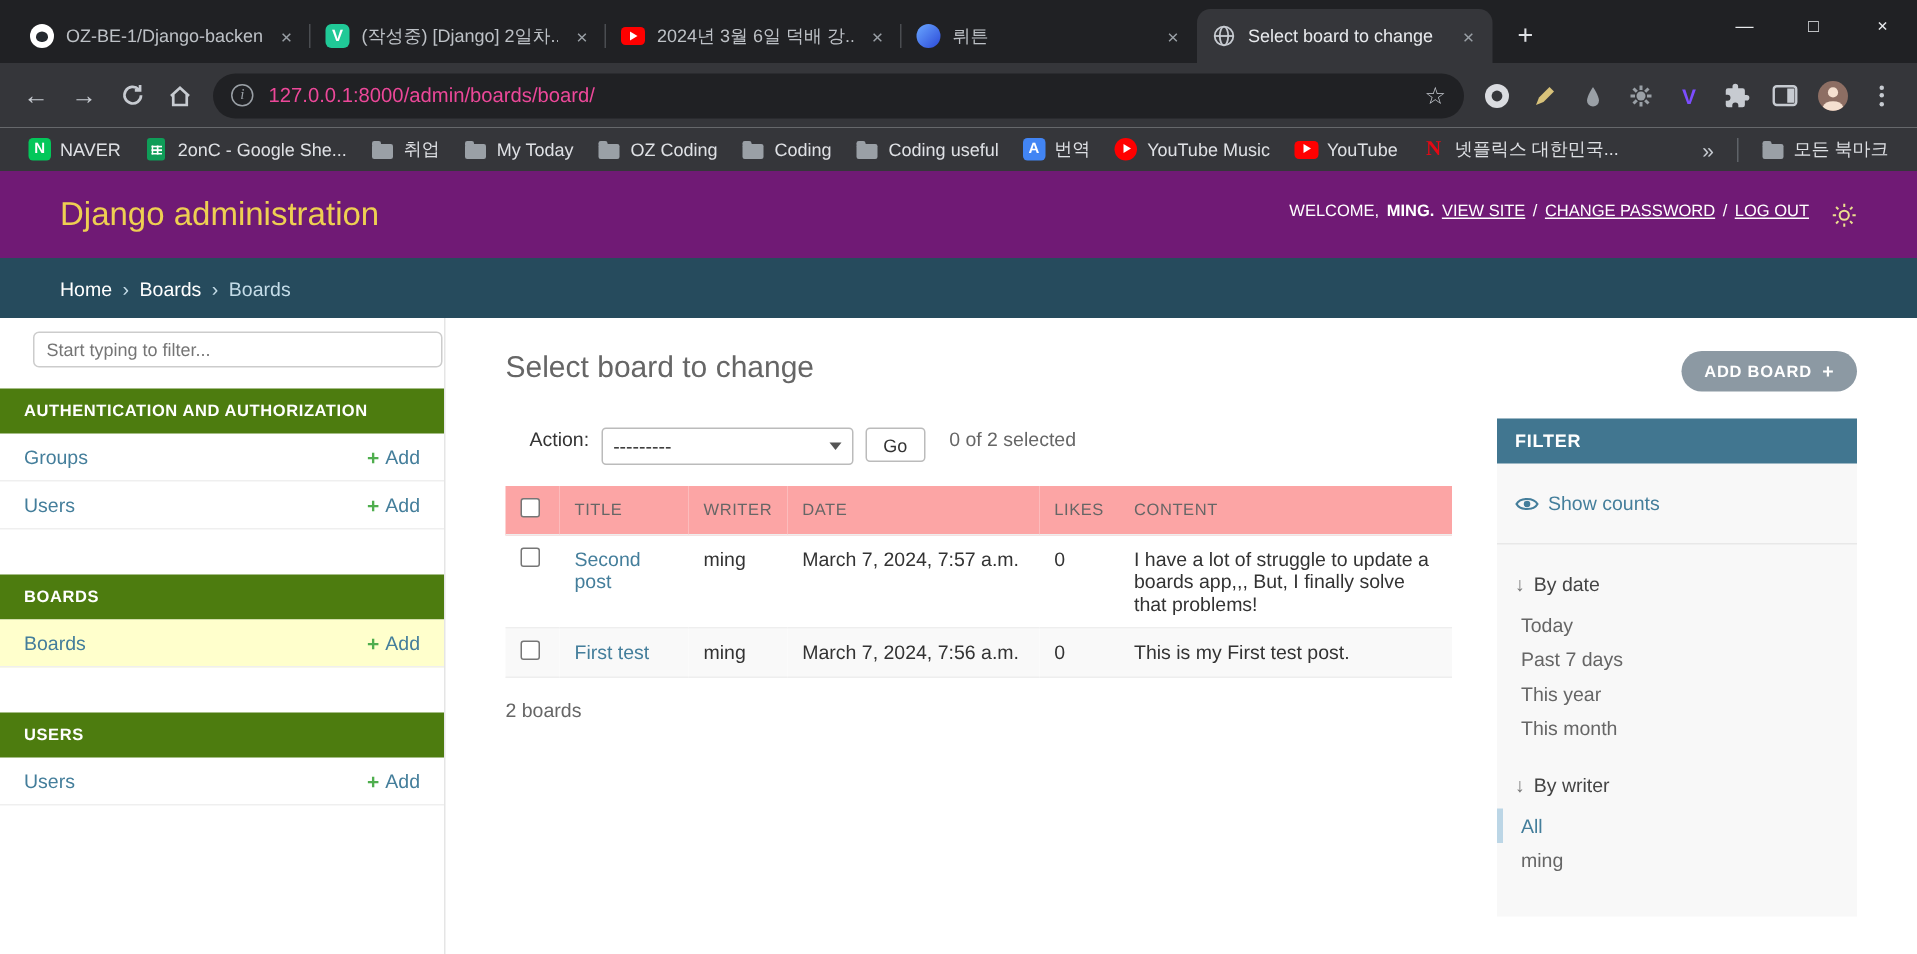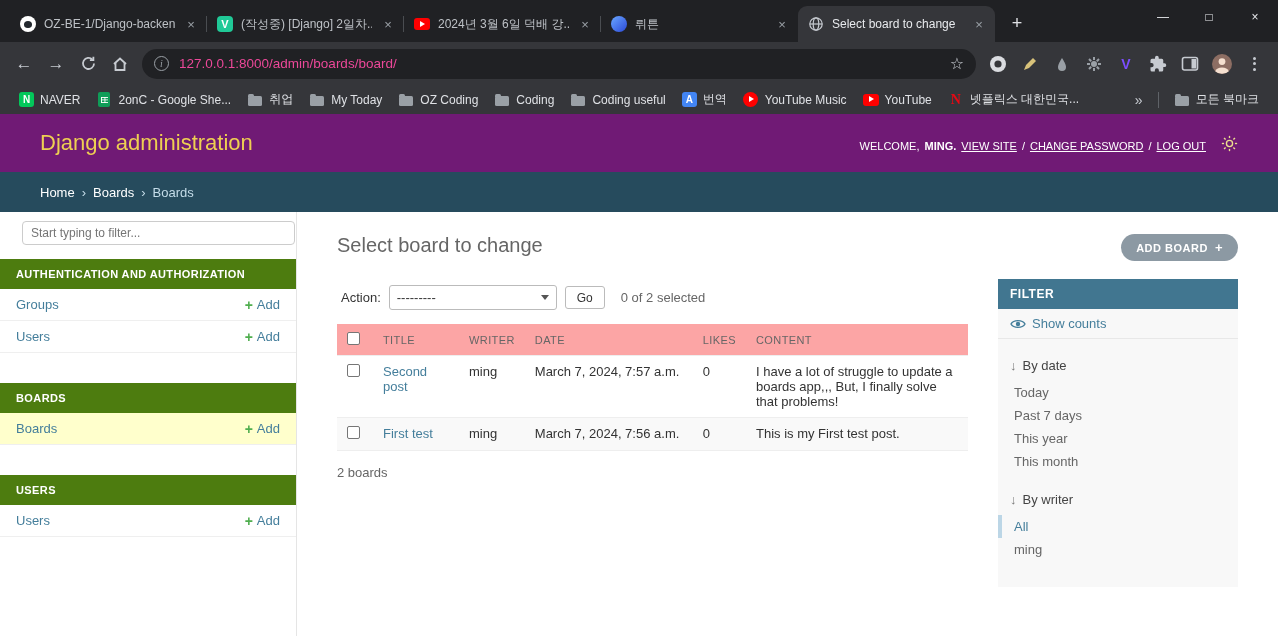--- a/index.html
+++ b/index.html
@@ -63,21 +63,21 @@
   .icon-youtube { width:16px; height:12px; background:#f00; border-radius:3px; position:relative; }
   .icon-youtube::after { content:""; position:absolute; left:6px; top:2.7px; border-left:5px solid #fff;
     border-top:3.4px solid transparent; border-bottom:3.4px solid transparent; }
   .icon-netflix { color:#e50914; font-weight:bold; font-size:14px; font-family:"Liberation Serif",serif; }
   .bm-overflow { margin-left:auto; font-size:14px; color:#c7cbd1; }
   .bm-divider { width:1px; height:16px; background:#5f6368; margin:0 6px; }
 
   
   .dj-header { height:58px; background:#701a75; display:flex; align-items:center; justify-content:space-between; padding:0 40px; }
   .dj-brand { font-size:22px; color:#eecf52; }
-  .dj-usertools { display:flex; align-items:flex-end; gap:5px; color:#fff; font-size:11px; }
+  .dj-usertools { display:flex; align-items:flex-start; gap:5px; color:#fff; font-size:11px; }
   .dj-usertools a { color:#fff; text-decoration:underline; }
   .theme-toggle { margin-left:10px; display:flex; }
 
   .breadcrumbs { height:40px; background:#264b5d; display:flex; align-items:center; gap:7px; padding:0 40px;
     font-size:13px; color:#c4dce8; }
   .breadcrumbs a { color:#fff; }
 
   .dj-body { display:flex; height:424px; background:#fff; }
 
   
@@ -97,42 +97,42 @@
   
   .dj-main { flex:1; position:relative; padding:22px 40px 0 40px; min-width:0; }
   .page-title { font-size:20px; font-weight:400; color:#666; margin-bottom:22px; }
   .object-tools { position:absolute; top:22px; right:40px; }
   .addboard-btn { display:flex; align-items:center; gap:7px; background:#8c99a3; color:#fff; font-size:11px;
     font-weight:bold; letter-spacing:.5px; padding:6px 15px; border-radius:14px; border:none; cursor:pointer; }
   .addboard-btn .plus { font-size:13px; font-weight:bold; }
 
   .changelist { display:flex; align-items:flex-start; gap:30px; }
   .results-col { flex:1; min-width:0; }
-  .actions-row { display:flex; align-items:center; gap:8px; font-size:13px; color:#333; margin:6px 4px 14px; }
+  .actions-row { display:flex; align-items:flex-start; gap:8px; font-size:13px; color:#333; margin:6px 16px 14px; }
   .action-select { width:168px; height:25px; border:1px solid #bbb; border-radius:3px; background:#fff;
     display:flex; align-items:center; justify-content:space-between; padding:0 7px; font-size:13px; color:#333; cursor:default; }
   .select-caret { width:0; height:0; border-left:4px solid transparent; border-right:4px solid transparent; border-top:5px solid #555; }
   .go-btn { height:23px; padding:0 11px; border:1px solid #bbb; border-radius:3px; background:#fff; font-size:12px; color:#333; cursor:pointer; }
   .selected-info { color:#666; margin-left:8px; }
 
   table.results { width:100%; border-collapse:collapse; font-size:13px; }
   .results thead th { background:#fca5a5; color:#666; font-size:11px; font-weight:500; text-transform:uppercase;
     letter-spacing:.4px; text-align:left; padding:8px 10px; border-bottom:1px solid #eee; }
   .results tbody td { padding:8px 10px; border-bottom:1px solid #eee; color:#333; vertical-align:top; }
   .results tbody tr:nth-child(even) { background:#f9f9f9; }
   .col-cb { width:36px; } .col-title { width:86px; } .col-writer { width:64px; } .col-date { width:168px; } .col-likes { width:52px; }
   .row-title-link { color:#447e9b; }
   td.nowrap { white-space:nowrap; }
   .cb { display:inline-block; width:13px; height:13px; border:1.5px solid #767676; border-radius:2px; background:#fff; }
   .result-count { font-size:13px; color:#666; margin-top:14px; }
 
   
   .filter-col { width:240px; flex:none; background:#f8f8f8; padding-bottom:26px; }
   .filter-header { background:#417690; color:#fff; font-size:12px; font-weight:bold; letter-spacing:.5px; padding:8px 12px; }
-  .show-counts { display:flex; align-items:center; gap:6px; color:#447e9b; font-size:13px; padding:7px 12px;
+  .show-counts { display:flex; align-items:center; gap:6px; color:#447e9b; font-size:13px; padding:19px 12px;
     border-bottom:1px solid #e8e8e8; }
   .filter-group { padding-top:14px; }
   .filter-heading { display:flex; align-items:center; gap:6px; font-size:13px; color:#444; padding:5px 12px 8px; }
   .filter-heading .arrow { color:#777; }
   .filter-option { font-size:13px; color:#666; padding:4px 12px 4px 16px; }
   .filter-option.selected { border-left:4px solid #bcd6e6; padding-left:12px; }
   .filter-option.selected a { color:#447e9b; }
   .filter-option a { color:#666; }
 </style>
 </head>

